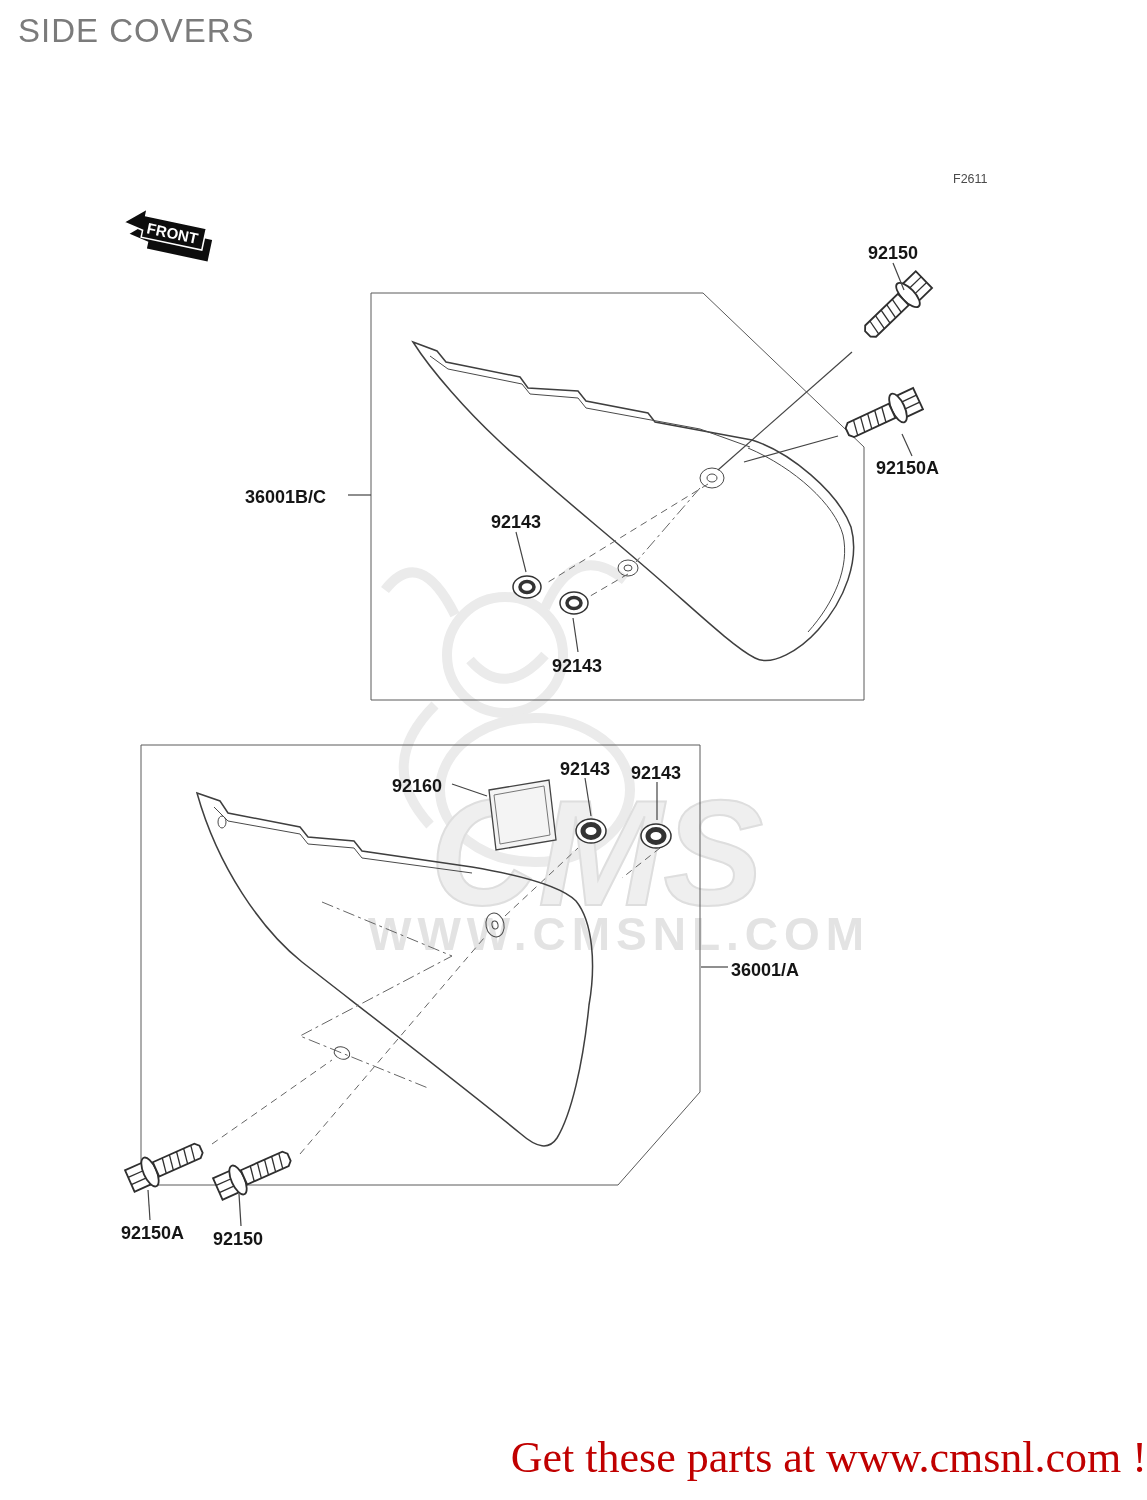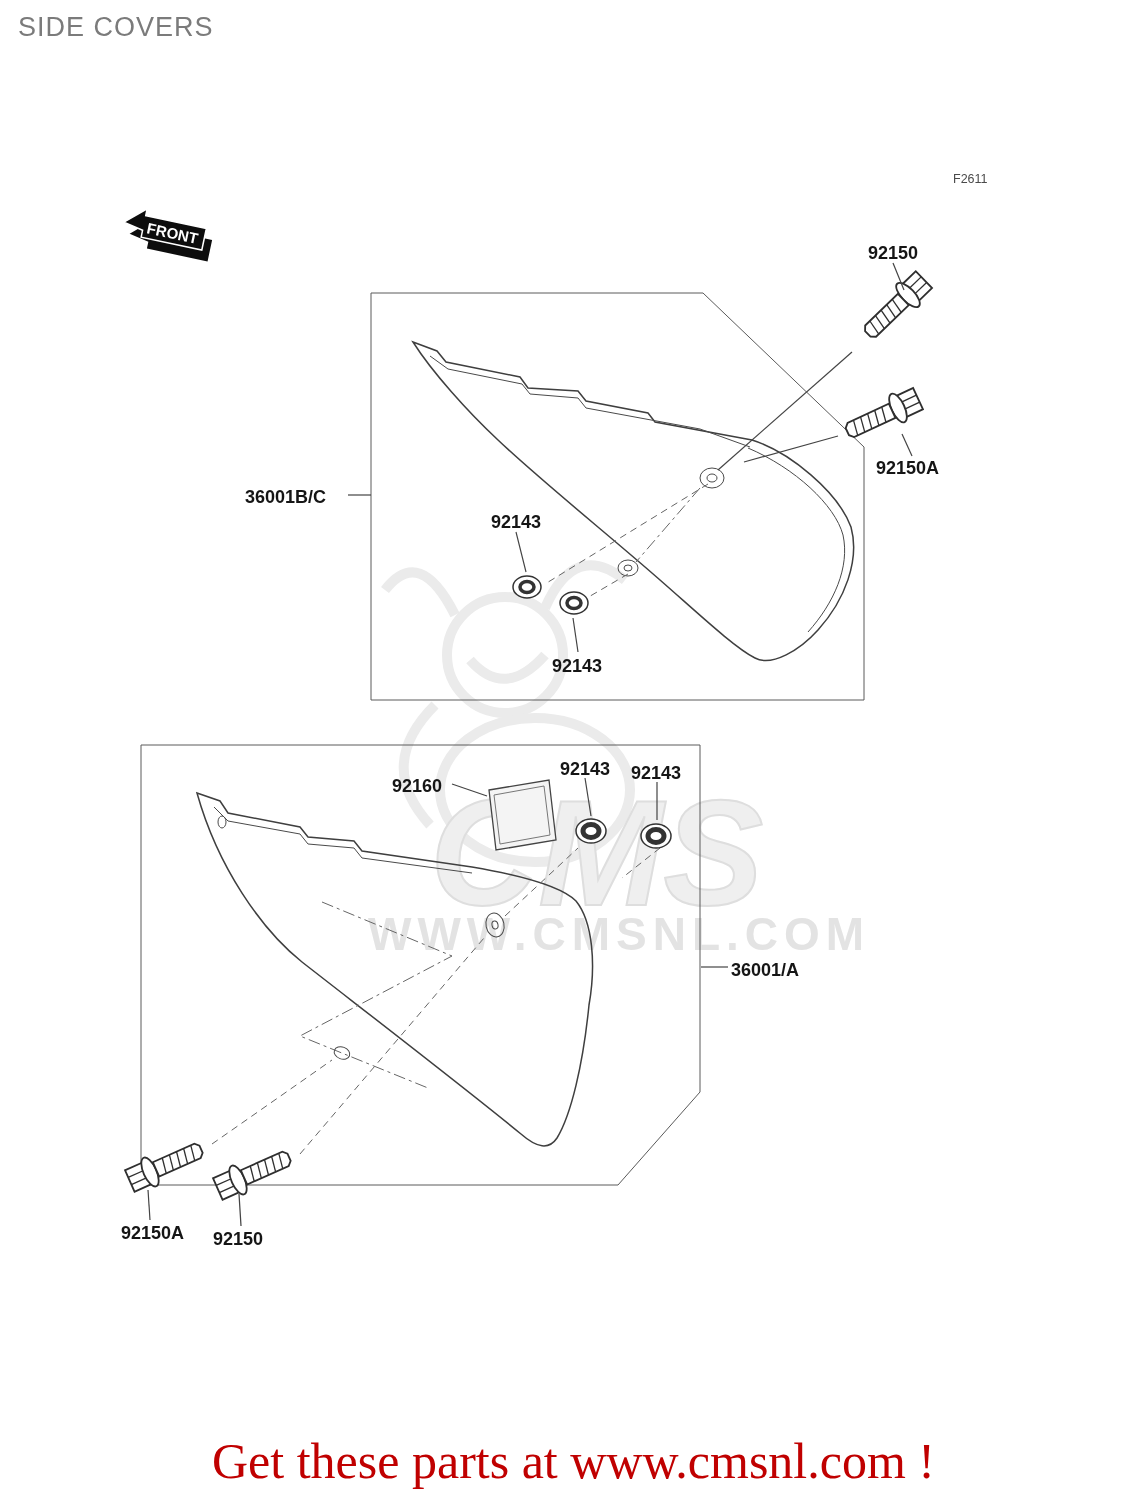--- a/index.html
+++ b/index.html
@@ -1,21 +1,21 @@
 <!DOCTYPE html>
 <html><head>
 <meta charset="utf-8">
 <style>
   html,body{margin:0;padding:0;background:#fff;}
   .page{position:relative;width:1147px;height:1500px;background:#fff;overflow:hidden;
         font-family:"Liberation Sans",sans-serif;}
-  .page-title{position:absolute;top:12px;left:18px;font-size:27px;letter-spacing:1px;
+  .page-title{position:absolute;top:12px;left:18px;font-size:33px;letter-spacing:1px;
         color:#7b7b7b;font-weight:400;}
-  .footer-link{position:absolute;left:0;top:1432px;width:100%;text-align:center;
-        font-family:"Liberation Serif",serif;font-size:50px;color:#c00000;cursor:pointer;}
+  .footer-link{position:absolute;left:0;top:1432px;width:100%;text-align:right;
+        font-family:"Liberation Serif",serif;font-size:44px;color:#c00000;cursor:pointer;}
   svg{position:absolute;left:0;top:0;}
   .plabel{font:600 18px "Liberation Sans",sans-serif;fill:#151515;}
   .fiche{font:500 12.5px "Liberation Sans",sans-serif;fill:#4a4a4a;}
   .wm-logo{font:italic 700 150px "Liberation Sans",sans-serif;fill:#efefef;stroke:#dedede;stroke-width:2px;}
   .wm-url{font:700 46px "Liberation Sans",sans-serif;fill:#e3e3e3;letter-spacing:6px;}
   .front-txt{font:700 15px "Liberation Sans",sans-serif;fill:#ffffff;}
   .ln{stroke:#444;stroke-width:1.2;fill:none;}
   .box{stroke:#5a5a5a;stroke-width:1;fill:none;}
   .cover{stroke:#3f3f3f;stroke-width:1.5;fill:none;}
   .thin{stroke:#4a4a4a;stroke-width:1;fill:none;}

